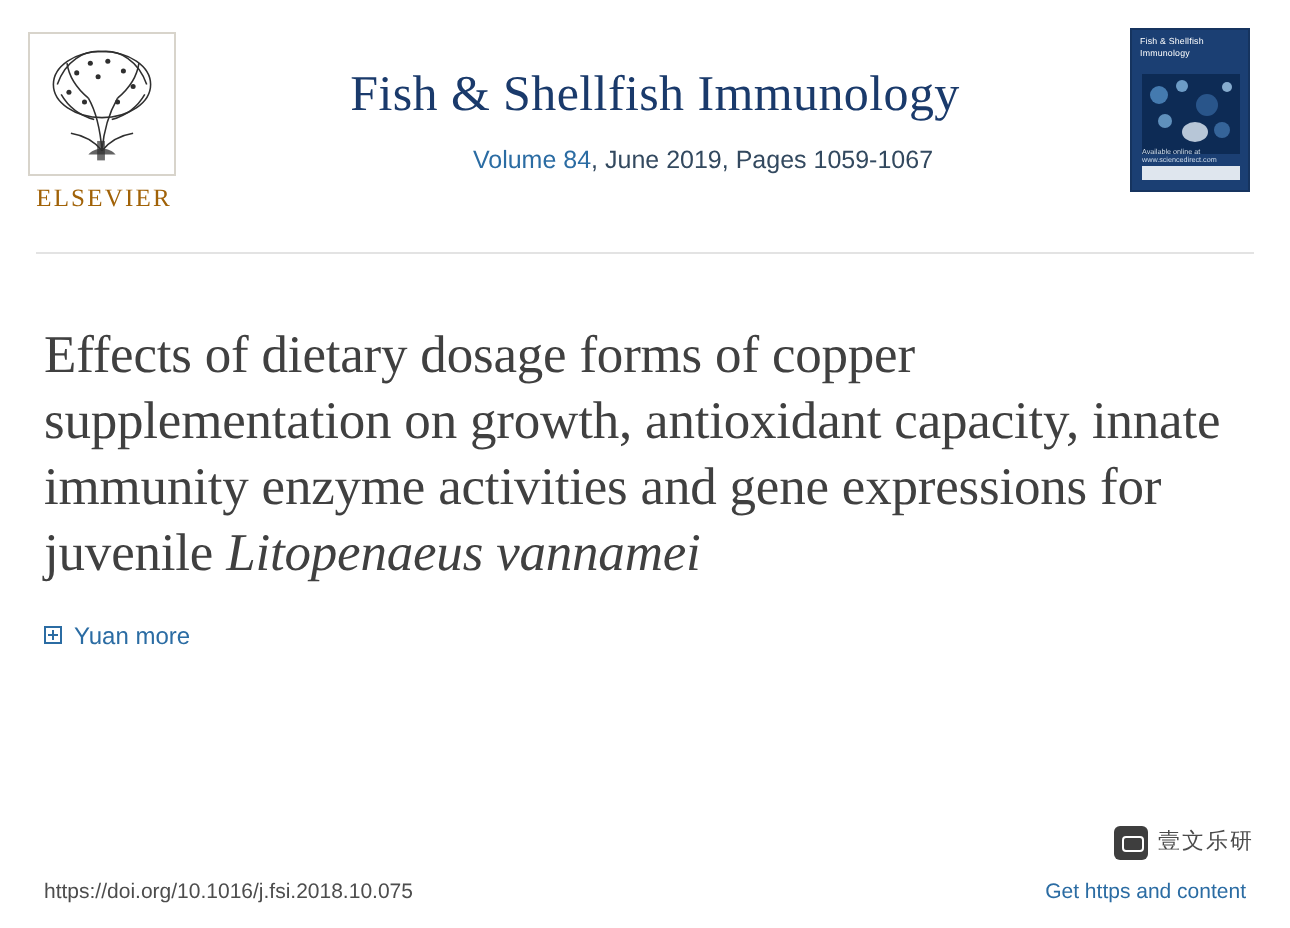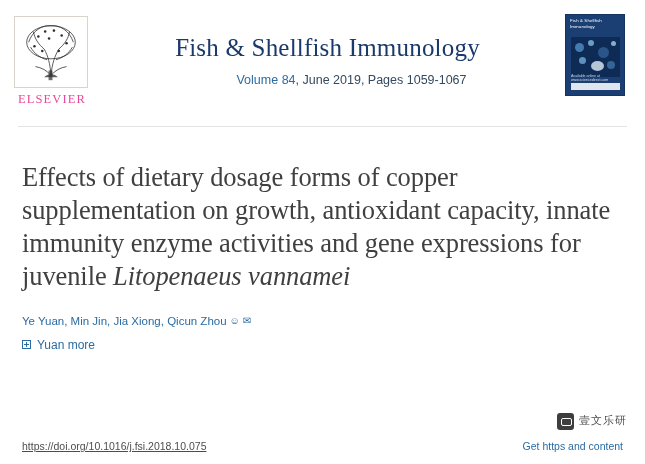--- a/index.html
+++ b/index.html
@@ -34,21 +34,21 @@
     width: 74px;
     height: 72px;
     border: 1px solid #d8d4cb;
     box-sizing: border-box;
     display: block;
   }
   .elsevier-word {
     font-family: "Liberation Serif", serif;
     font-size: 12.5px;
     letter-spacing: 1.1px;
-    color: #ec4899;
+    color: #a16207;
     margin-top: 4px;
     font-weight: 400;
   }
 
   .journal-block {
     flex: 1 1 auto;
     text-align: center;
     padding-top: 22px;
   }
   .journal-title {
@@ -199,21 +199,20 @@
     right: 22px;
     bottom: 12px;
     display: flex;
     justify-content: space-between;
     align-items: center;
     font-family: "Liberation Sans", sans-serif;
     font-size: 10.5px;
   }
   .doi {
     color: #4d4d4d;
-    text-decoration: underline;
   }
   .rights {
     color: #2b6ca3;
   }
 
   
   .watermark {
     position: absolute;
     right: 18px;
     bottom: 34px;
@@ -307,23 +306,20 @@
 
 <div class="divider"></div>
 
 <div class="article">
 
 
   <h1 class="article-title">
     <span>Effects of dietary dosage forms of copper supplementation on growth, antioxidant capacity, innate immunity enzyme activities and gene expressions for juvenile </span><span class="ital">Litopenaeus vannamei</span>
   </h1>
 
-  <div class="authors">
-    <span>Ye Yuan, Min Jin, Jia Xiong, Qicun Zhou</span><span class="author-icon">☺</span><span class="author-icon">✉</span>
-  </div>
 
   <div class="show-more">
     <span class="plus-box"></span>
     <span>Yuan more</span>
   </div>
 </div>
 
 <div class="watermark">
   <span class="wm-logo"></span>
   <span class="wm-text">壹文乐研</span>

